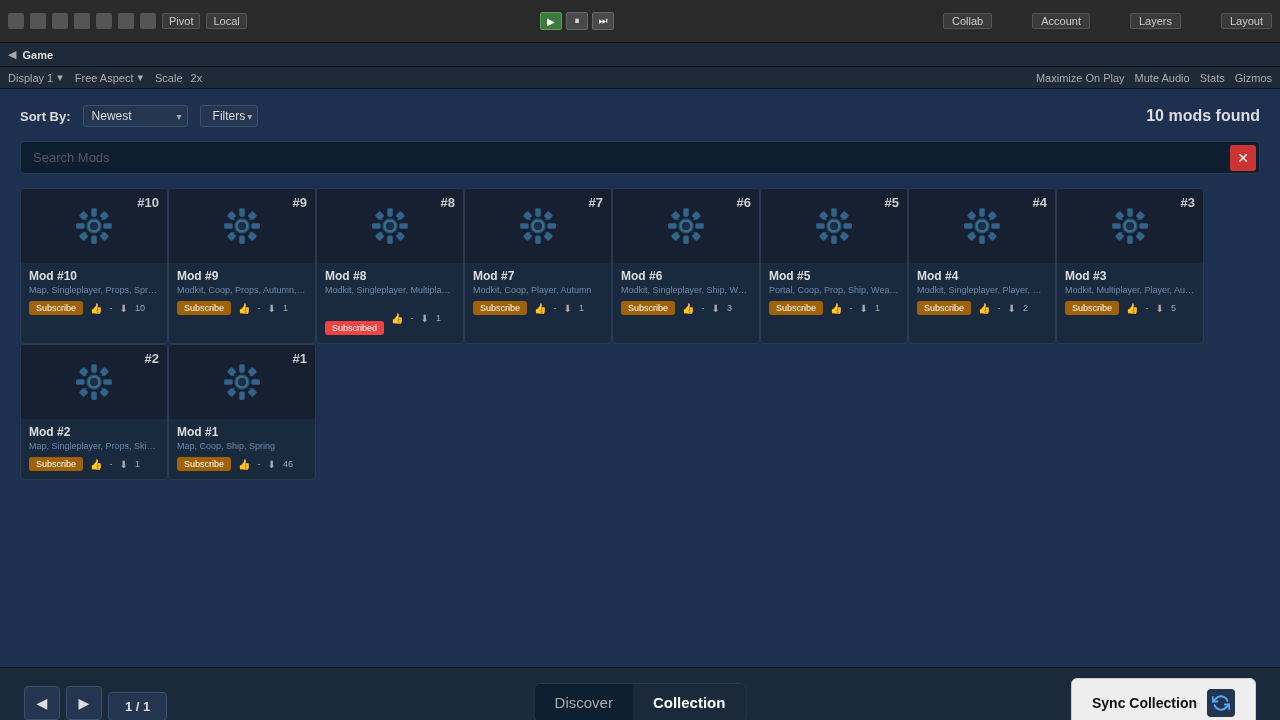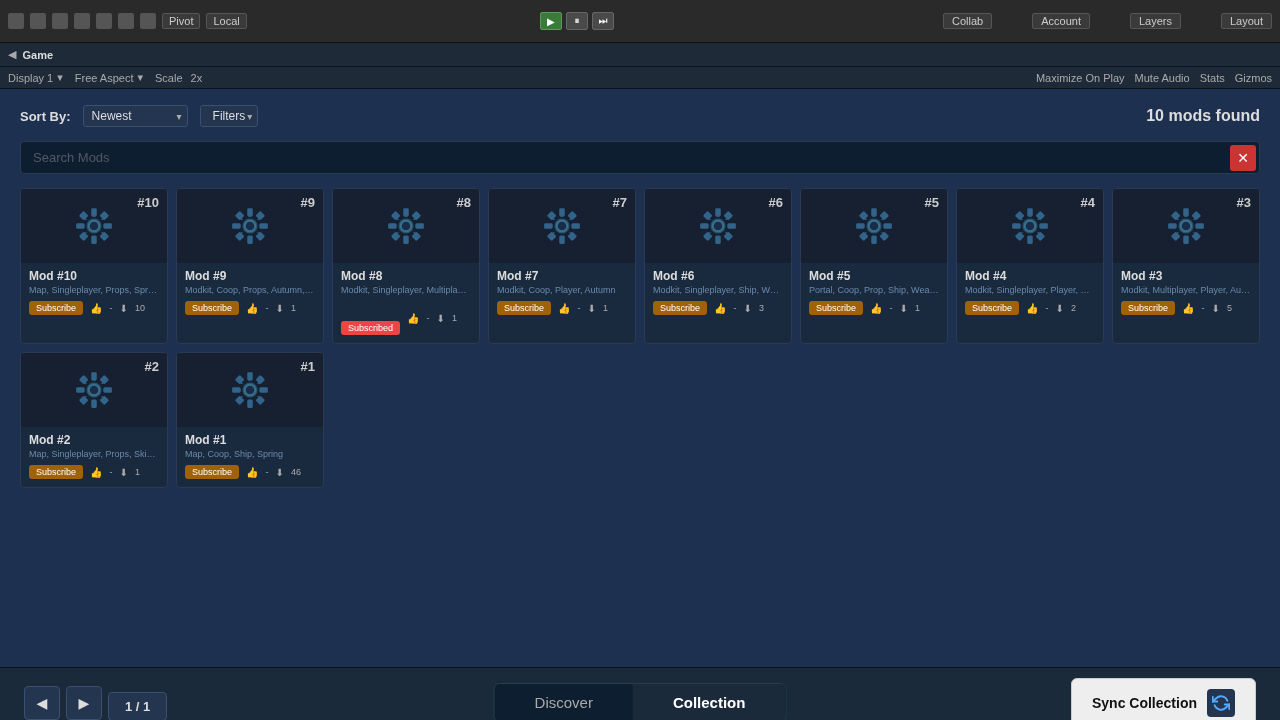--- a/index.html
+++ b/index.html
@@ -192,21 +192,20 @@
       border-radius: 3px;
       cursor: pointer;
       font-size: 14px;
       display: flex; align-items: center; justify-content: center;
     }
 
     
     .mods-grid {
       display: flex;
       flex-wrap: wrap;
-      gap: 8px;
     }
     .mod-card {
       background: #1a2a3e;
       border: 1px solid #2a3a54;
       border-radius: 4px;
       width: 148px;
       cursor: pointer;
       overflow: hidden;
     }
     .mod-thumb {
@@ -315,21 +314,21 @@
       position: absolute;
       left: 50%;
       transform: translateX(-50%);
       display: flex;
       background: #0d1e30;
       border: 1px solid #2a3a50;
       border-radius: 6px;
       overflow: hidden;
     }
     .tab-btn {
-      padding: 10px 40px;
+      padding: 10px 20px;
       font-size: 15px;
       cursor: pointer;
       border: none;
       color: #aaa;
       background: transparent;
     }
     .tab-btn.active {
       background: #1a2a3a;
       color: #fff;
       font-weight: bold;

